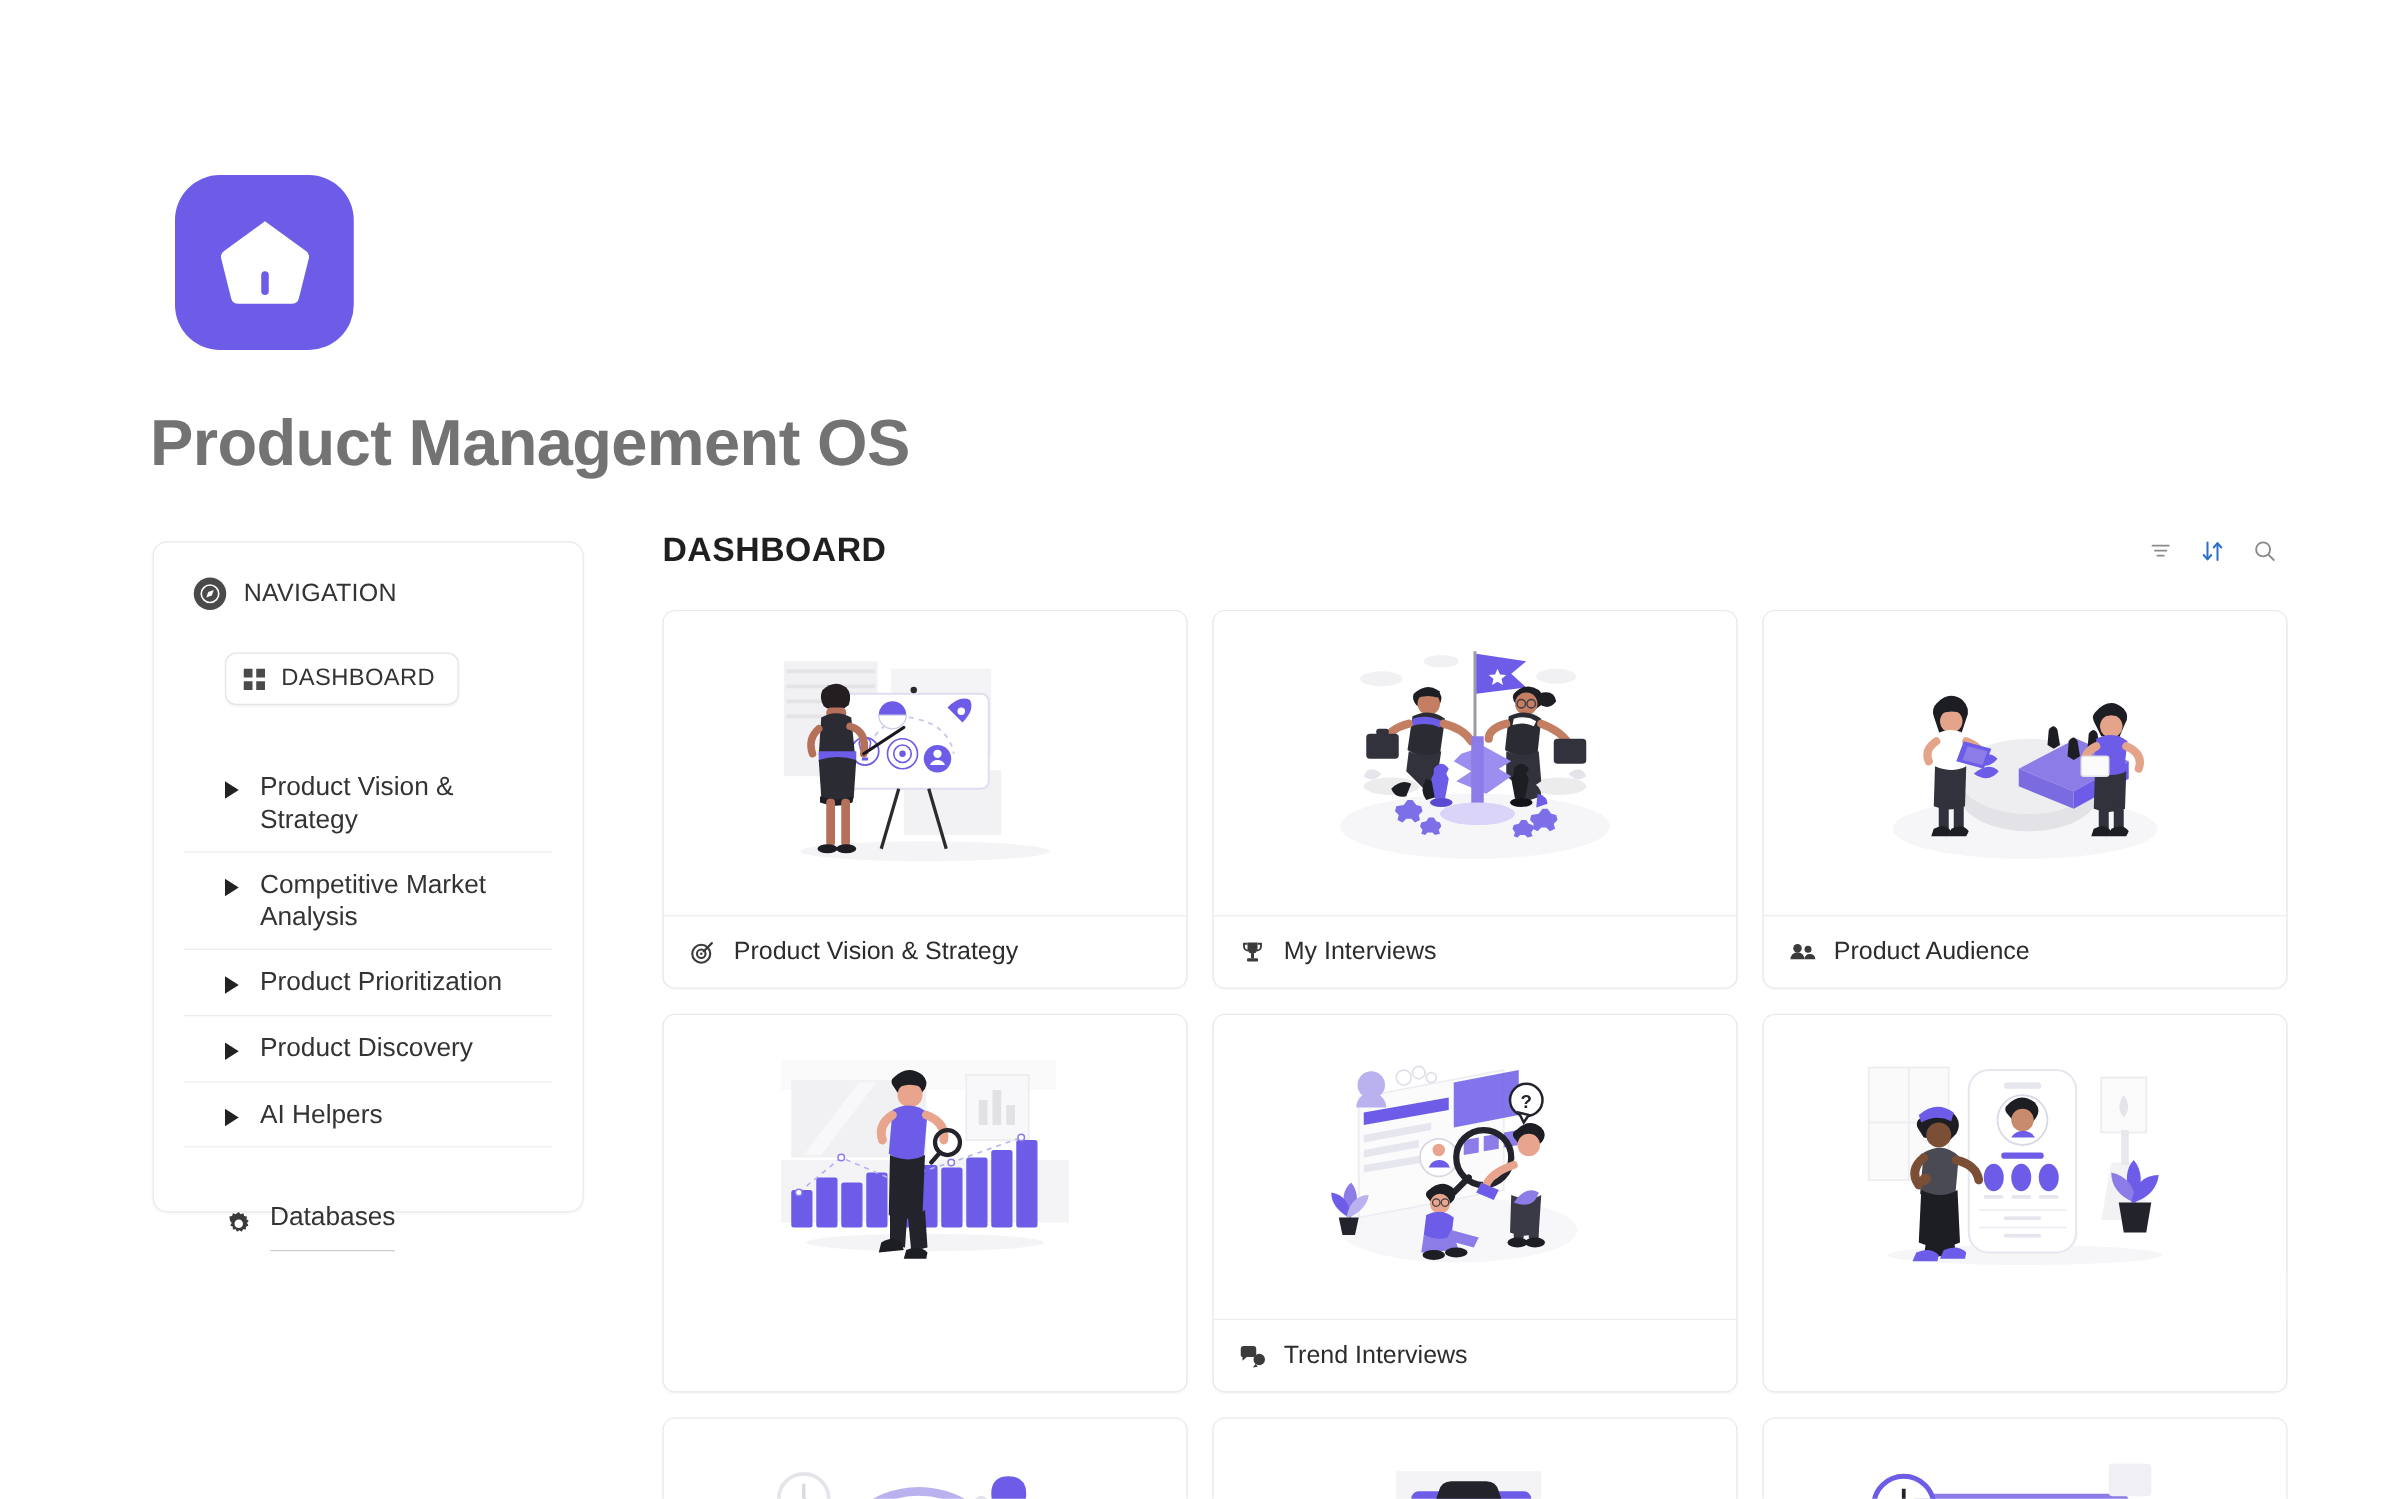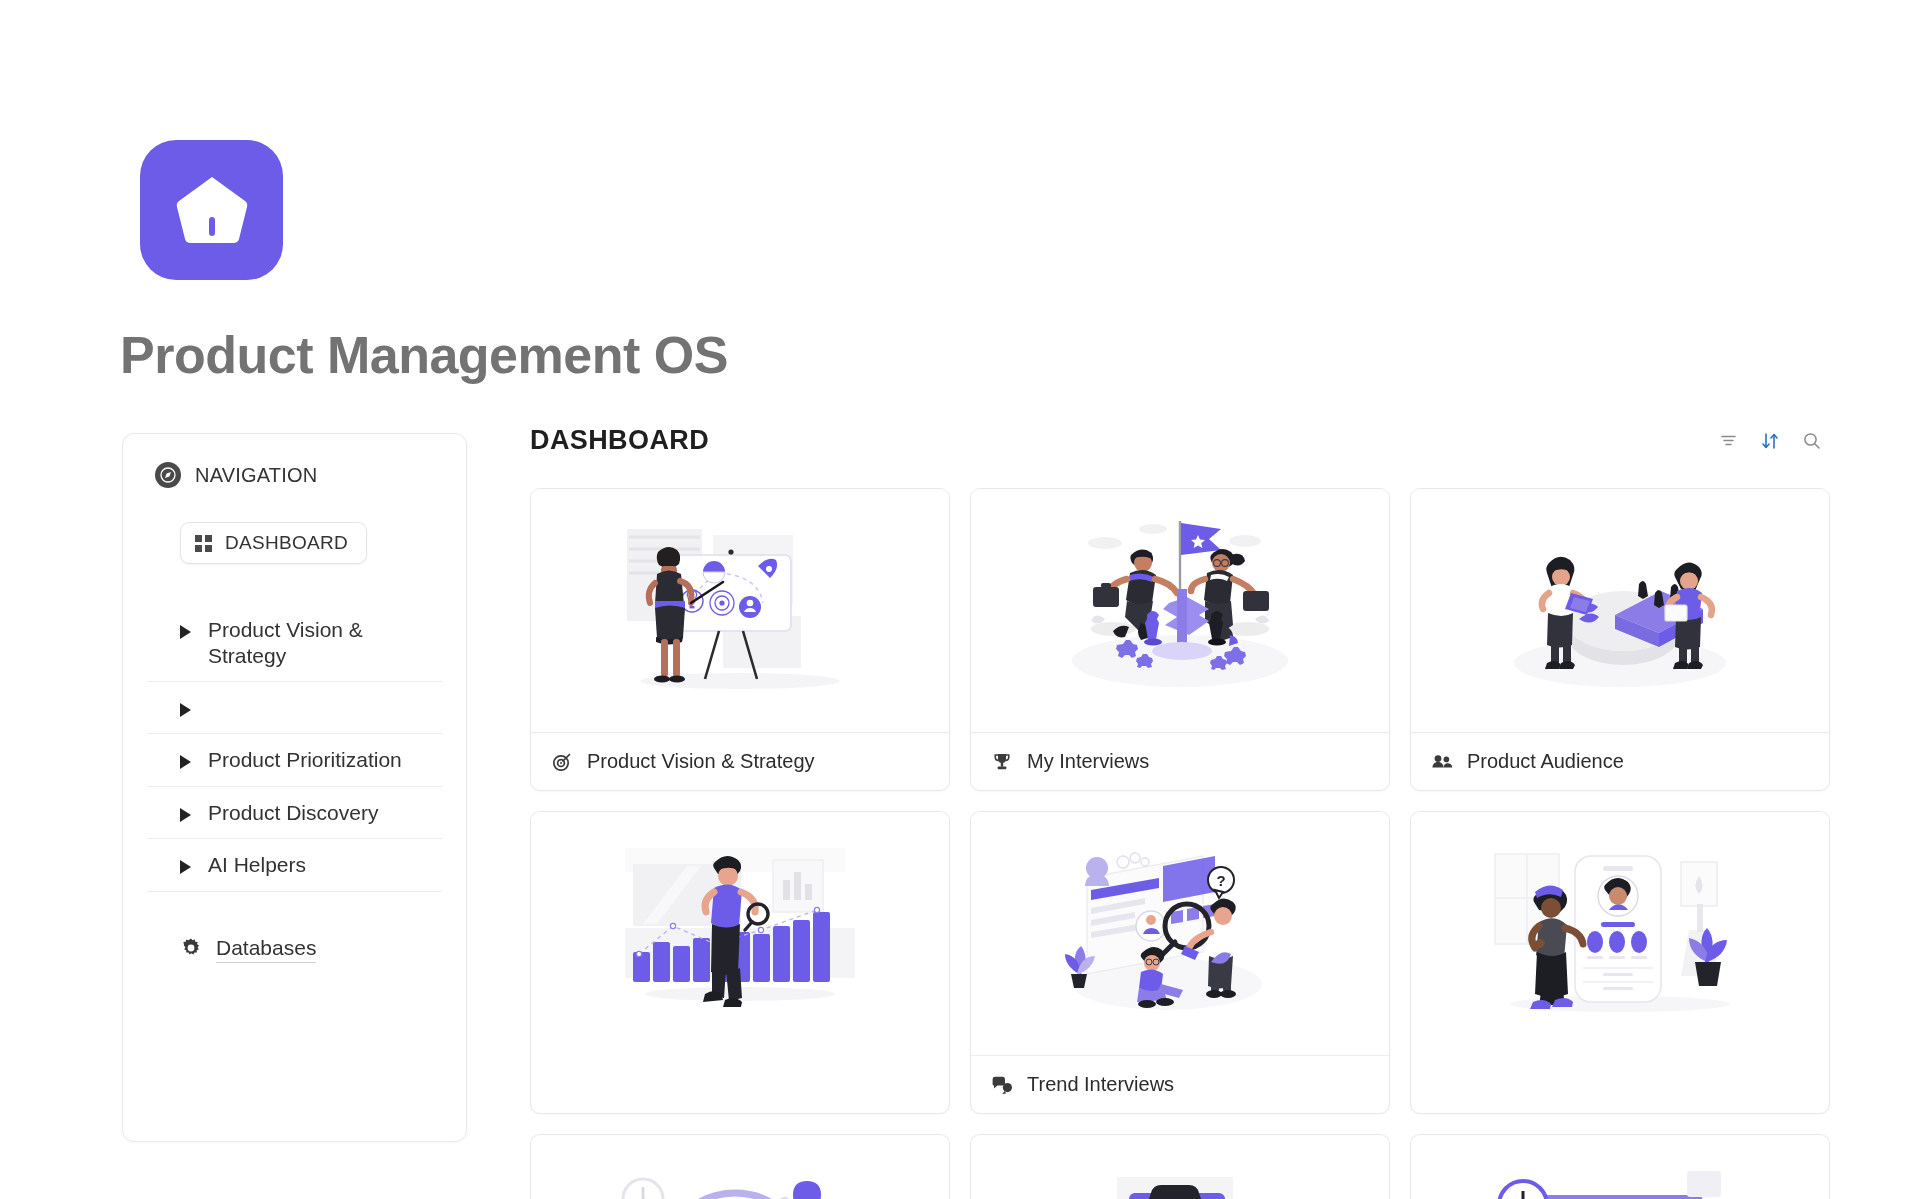--- a/index.html
+++ b/index.html
@@ -31,21 +31,21 @@
     color: #737373;
     letter-spacing: -0.5px;
     white-space: nowrap;
   }
 
   
   .sidebar {
     position: absolute;
     left: 122px; top: 433px;
     width: 345px;
-    height: 709px;
+    height: 537px;
     background: #ffffff;
     border: 1px solid #e9e9e9;
     border-radius: 12px;
     box-shadow: 0 1px 3px rgba(0,0,0,0.035);
     padding: 28px 24px 0 24px;
   }
   .nav-head {
     display: flex; align-items: center; gap: 14px;
     margin-left: 8px;
   }
@@ -92,21 +92,21 @@
     font-size: 21px; color: #333; line-height: 1.22; max-width: 200px;
   }
 
   .databases {
     margin: 44px 0 0 33px;
     display: inline-flex; align-items: center; gap: 14px;
     cursor: pointer;
   }
   .databases-label {
     font-size: 21px; color: #333;
-    border-bottom: 1px solid #cfcfcf; padding-bottom: 2px;
+    border-bottom: 1px solid #cfcfcf; padding-bottom: 14px;
   }
 
   
   .main { position: absolute; left: 530px; top: 425px; width: 1300px; }
   .main-head {
     display: flex; align-items: center; justify-content: space-between;
     padding-right: 8px; margin-bottom: 32px;
   }
   .main-title {
     font-size: 27px; font-weight: bold; color: #1f1f1f; letter-spacing: .4px;
@@ -180,20 +180,21 @@
       <span class="dash-btn-label">DASHBOARD</span>
     </div>
 
     <div class="nav-list">
       <div class="nav-item">
         <span class="tri"></span>
         <span class="nav-item-label">Product Vision &amp; Strategy</span>
       </div>
       <div class="nav-item">
         <span class="tri"></span>
+        <span class="nav-item-label">Competitive Market Analysis</span>
       </div>
       <div class="nav-item">
         <span class="tri"></span>
         <span class="nav-item-label">Product Prioritization</span>
       </div>
       <div class="nav-item">
         <span class="tri"></span>
         <span class="nav-item-label">Product Discovery</span>
       </div>
       <div class="nav-item">

